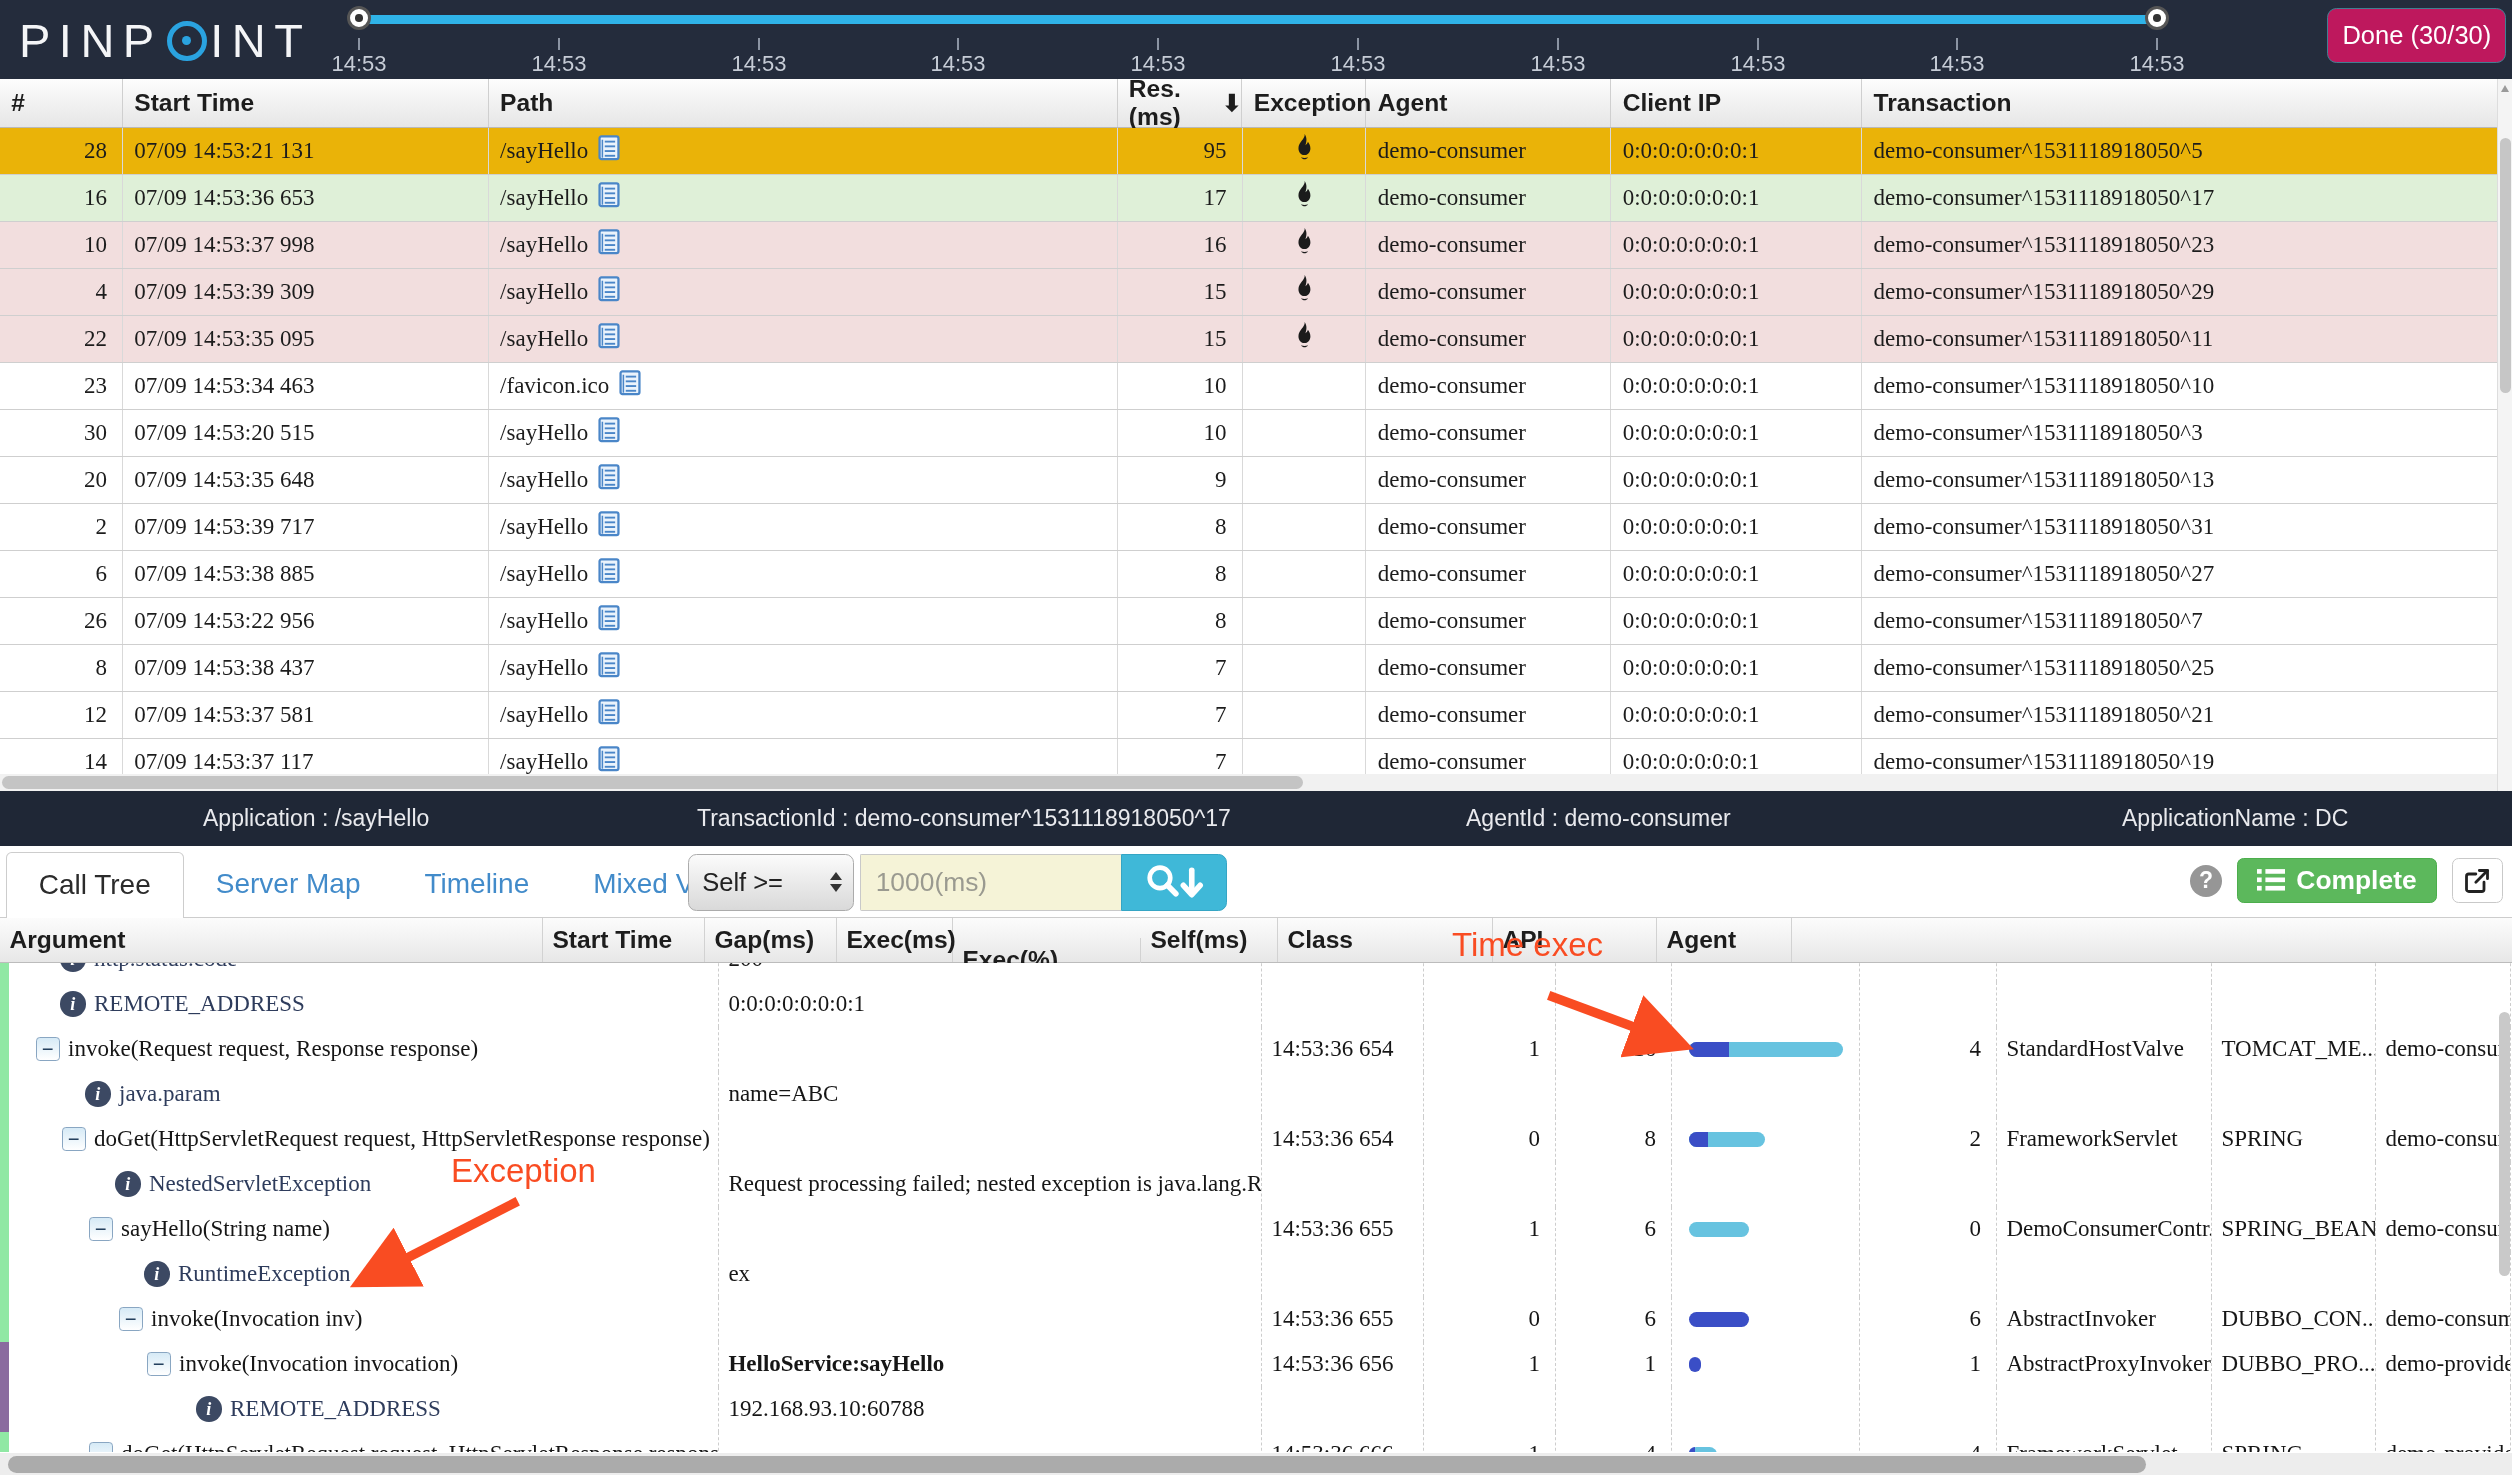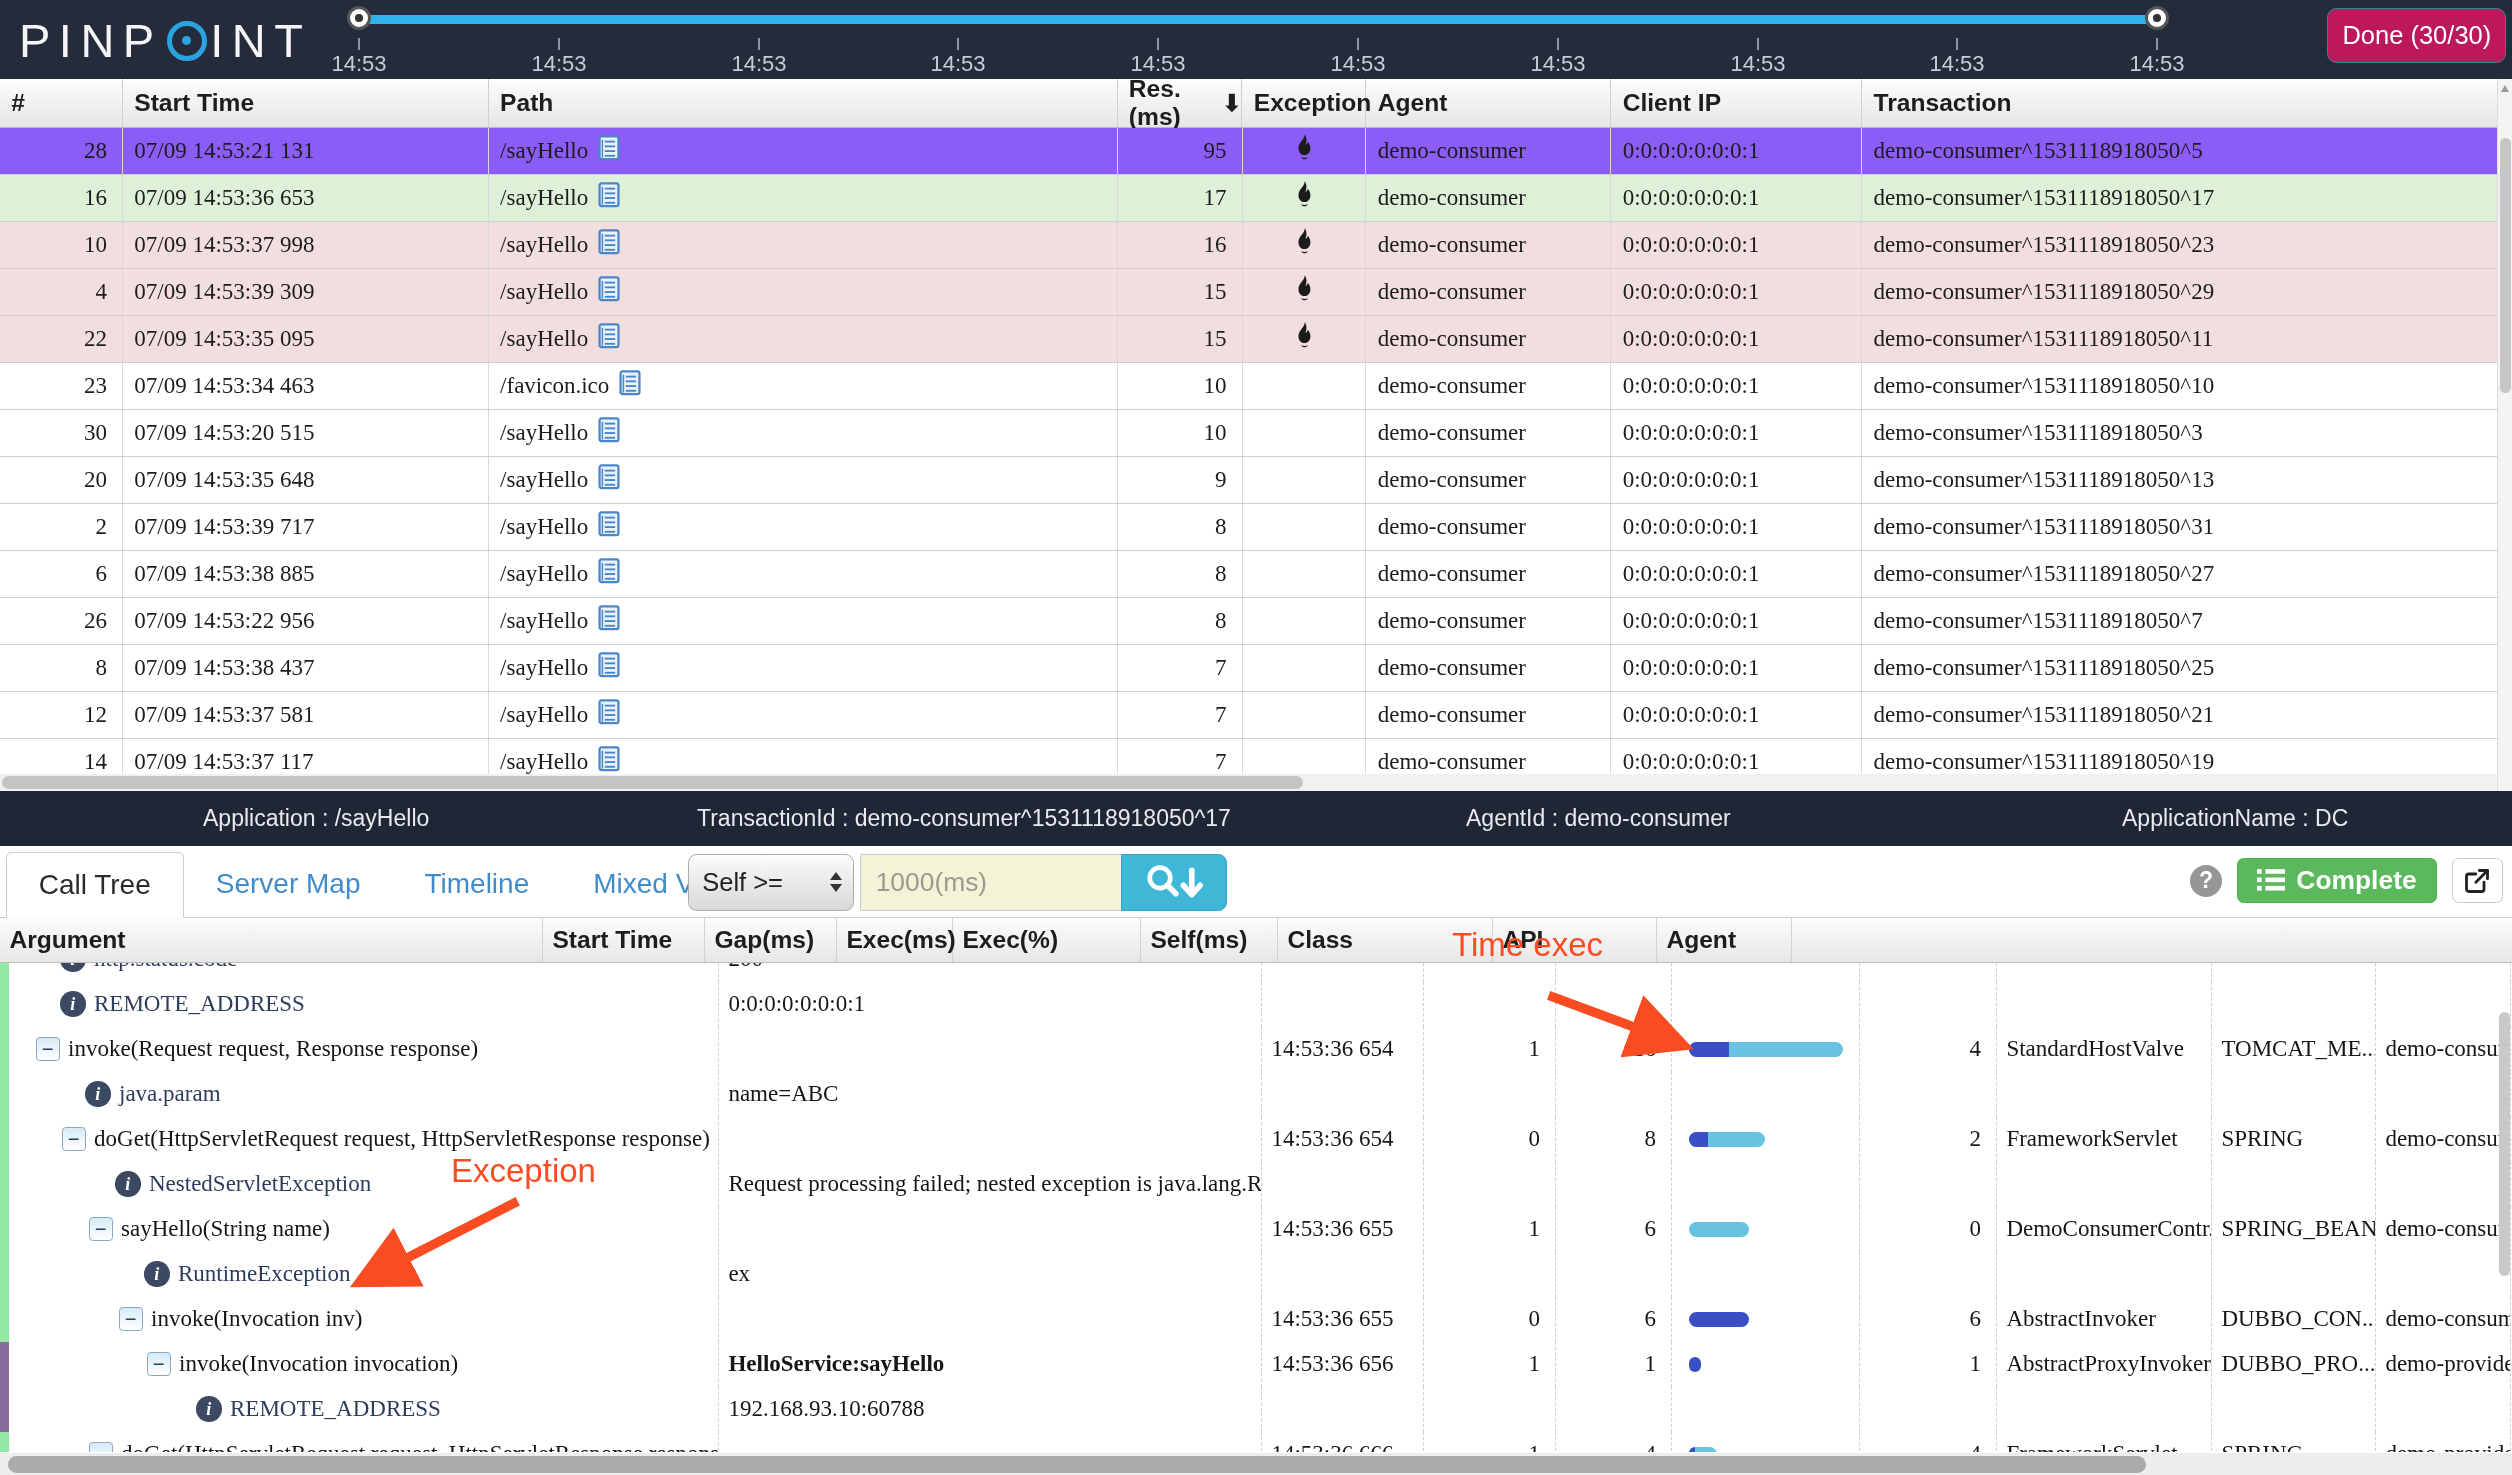--- a/index.html
+++ b/index.html
@@ -180,21 +180,21 @@
         <div class="hcell" style="width: 123px;">#</div>
         <div class="hcell" style="width: 366px;">Start Time</div>
         <div class="hcell" style="width: 629px;">Path</div>
         <div class="hcell" style="width: 125px;">Res. (ms)<span style="font-size: 23px; margin-left: 5.7px;">⬇</span></div>
         <div class="hcell" style="width: 124px;">Exception</div>
         <div class="hcell" style="width: 245px;">Agent</div>
         <div class="hcell" style="width: 251px;">Client IP</div>
         <div class="hcell" style="width: 650px;">Transaction</div>
       </div>
     <div class="tx-rows" id="tx-rows">
-        <div class="trow" style="background: #8b5cf6;">
+        <div class="trow" style="background: #eab308;">
           <div class="cell r" style="width: 123px;">28</div>
           <div class="cell " style="width: 366px;">07/09 14:53:21 131</div>
           <div class="cell " style="width: 629px;">
             <span>/sayHello</span>
             <span class="doc-ico"><svg width="22" height="25.5" viewBox="0 0 23 27">
                 <rect x="1.5" y="1.5" width="20" height="24" rx="2" fill="#eaf3fc" stroke="#4a86c8" stroke-width="2.4"></rect>
                 <line x1="7" y1="7" x2="18" y2="7" stroke="#4a86c8" stroke-width="2"></line>
                 <line x1="7" y1="12" x2="18" y2="12" stroke="#4a86c8" stroke-width="2"></line>
                 <line x1="7" y1="17" x2="18" y2="17" stroke="#4a86c8" stroke-width="2"></line>
                 <line x1="7" y1="22" x2="18" y2="22" stroke="#4a86c8" stroke-width="2"></line>
@@ -549,21 +549,21 @@
       </svg>
     </div>
   </div>
 
   <div class="calltree">
     <div class="ct-head" id="ct-head">
         <div class="hcell" style="width: 543px;">Argument</div>
         <div class="hcell" style="width: 162px;">Start Time</div>
         <div class="hcell" style="width: 132px; text-align: right;">Gap(ms)</div>
         <div class="hcell" style="width: 116px;">Exec(ms)</div>
-        <div class="hcell" style="width: 188px;">Exec(%)</div>
+        <div class="hcell" style="width: 188px; margin-top: 20px;">Exec(%)</div>
         <div class="hcell" style="width: 137px;">Self(ms)</div>
         <div class="hcell" style="width: 215px;">Class</div>
         <div class="hcell" style="width: 164px;">API</div>
         <div class="hcell" style="width: 135px;">Agent</div>
       </div>
     <div class="ct-rows" id="ct-rows">
         <div class="ctrow" style="margin-top: -26.4px;">
           <div class="strip" style="background: rgb(144, 232, 164);"></div>
           <div class="cell" style="width: 719px; padding-left: 60px;">
             <span class="info-ico">i</span>

